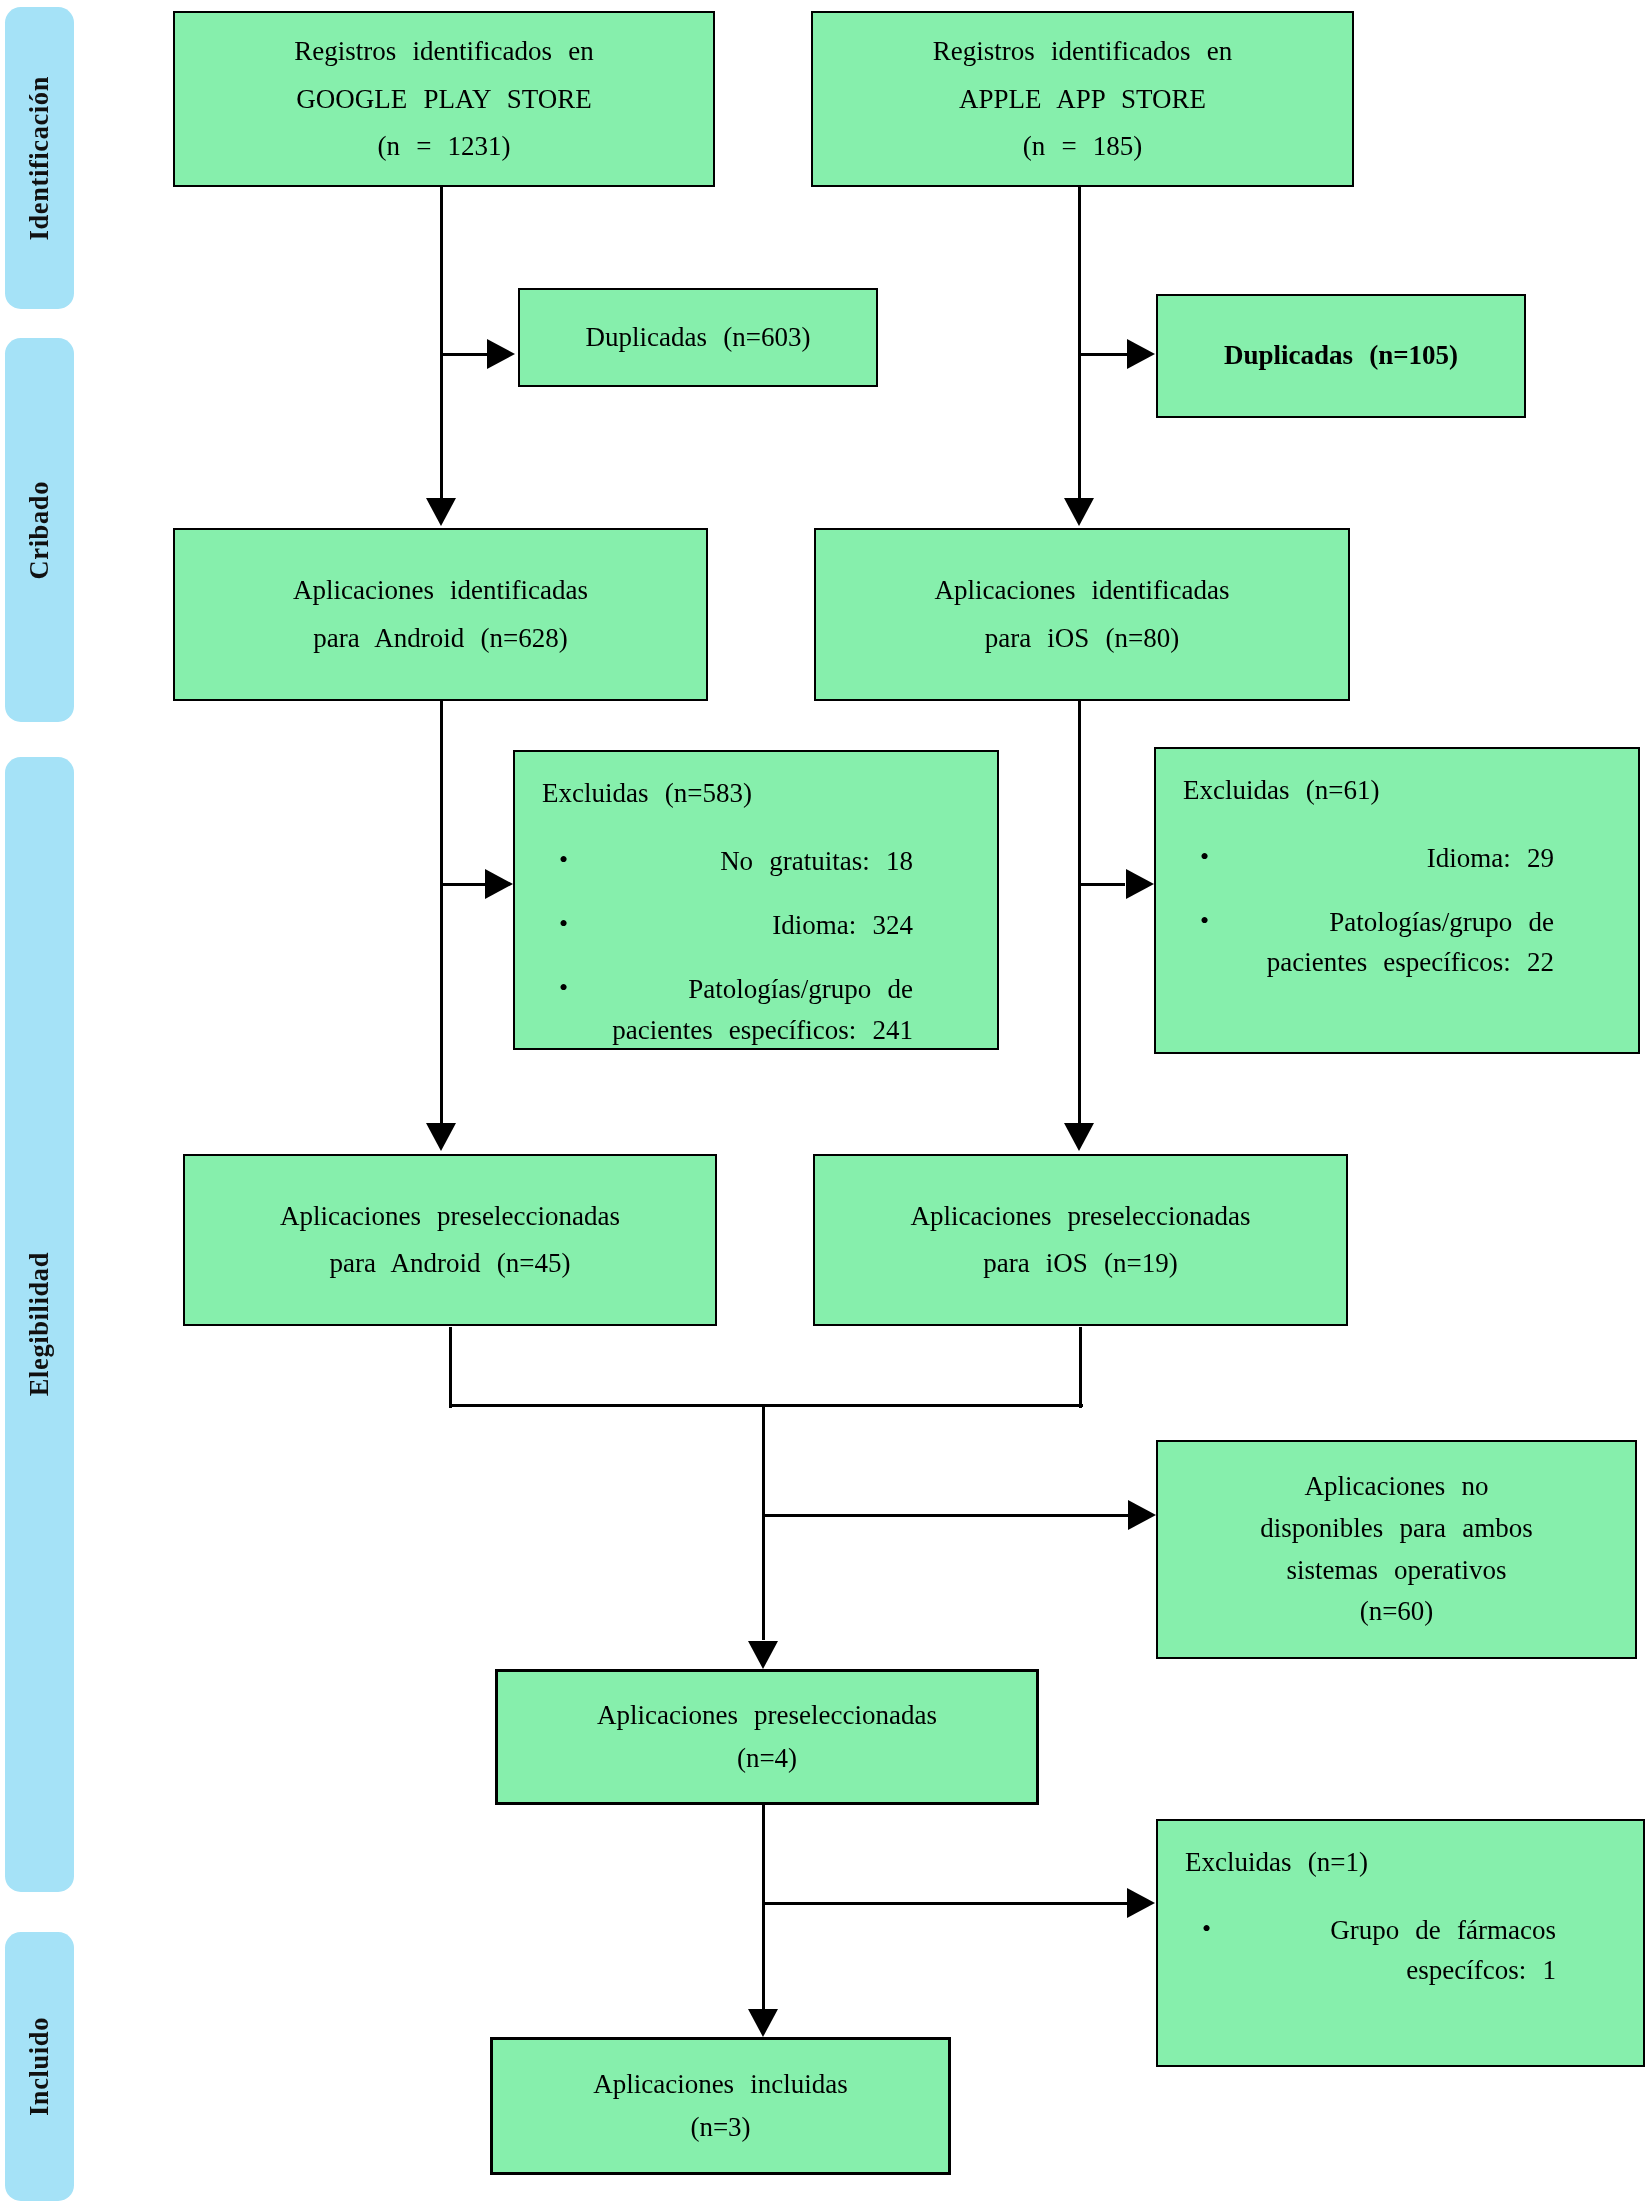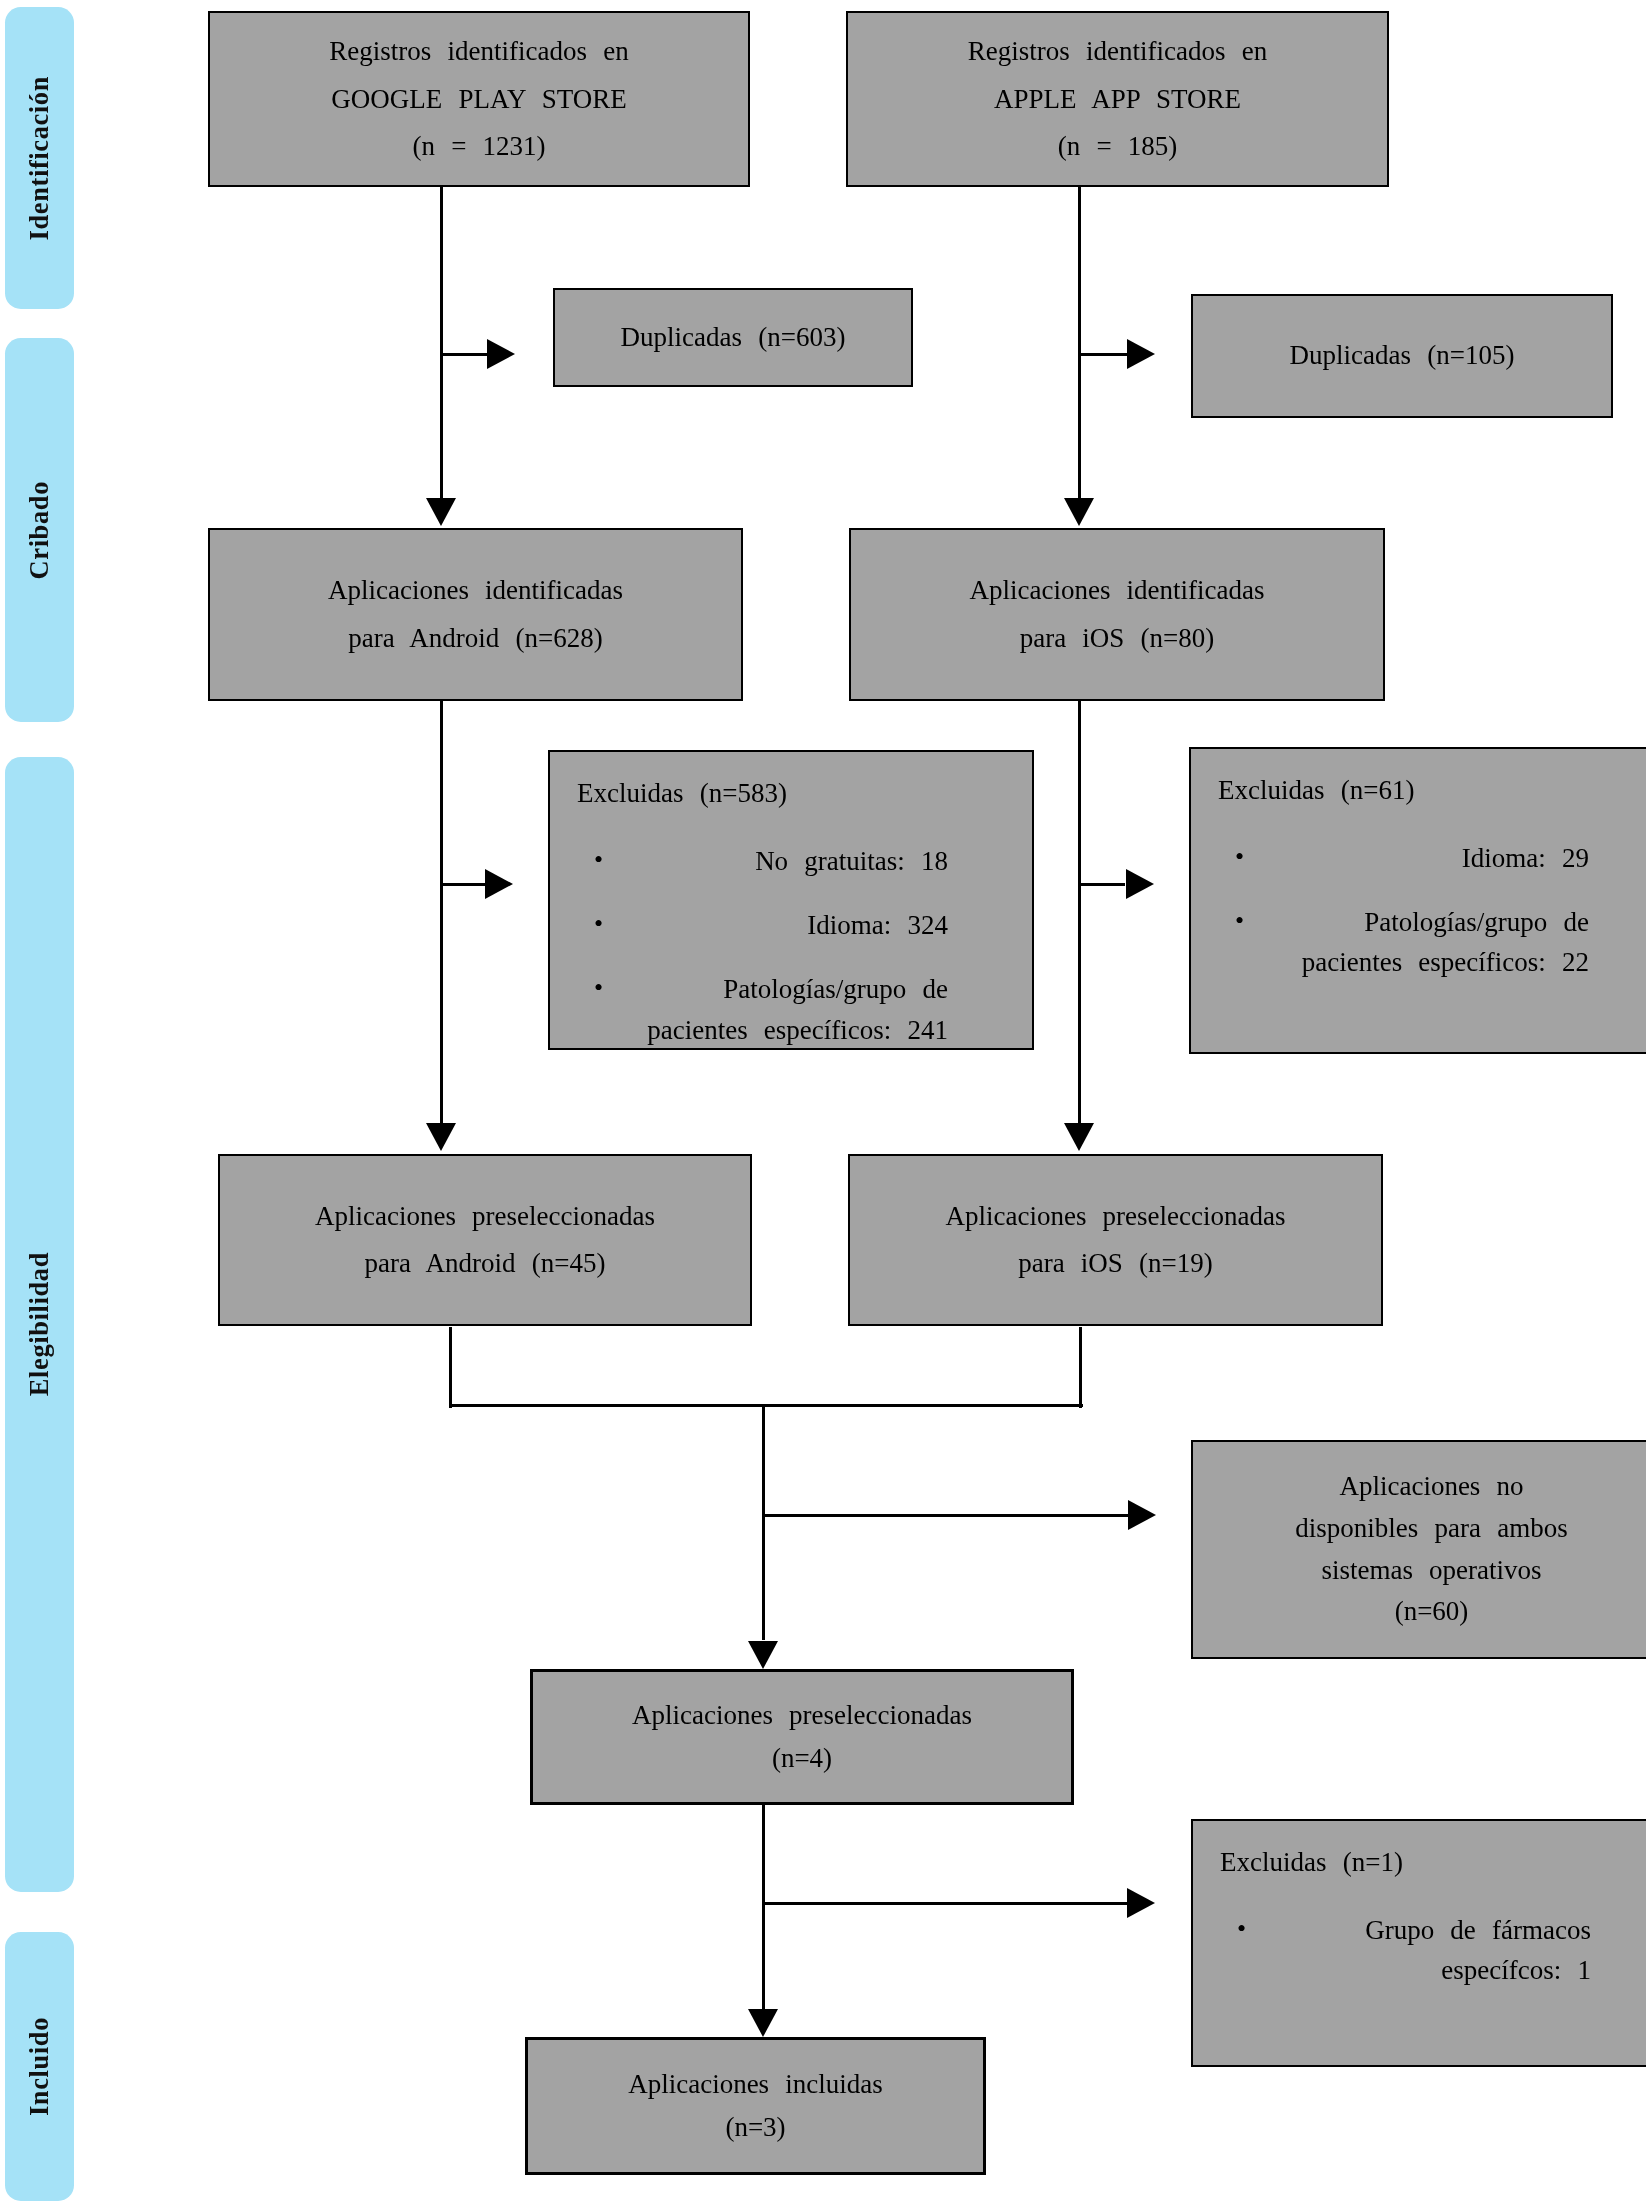--- a/index.html
+++ b/index.html
@@ -24,26 +24,25 @@
     font-weight:bold;
     font-size:26.5px;
     letter-spacing:0.6px;
     color:#111;
     white-space:nowrap;
   }
   
   .box{
     position:absolute;
     border:2.8px solid #000;
-    background:#a3a3a3;
+    background:#86efac;
     box-sizing:border-box;
     font-size:27px;
     word-spacing:0.35em;
     line-height:1.75;
-    margin-left:35px;
   }
   .box.center{
     display:flex;flex-direction:column;
     align-items:center;justify-content:center;
     text-align:center;
   }
   .box.thick{border-width:3.9px;}
   .box.list{padding:21.4px 22.5px 11.3px 27px;line-height:1.5;font-family:Liberation Serif, serif;}
   .list-title{margin:0 0 27px 0;}
   ul.bullets{list-style:none;margin:0;padding:0;max-width:371px;text-align:right;}
@@ -100,21 +99,21 @@
   </div>
   <div class="box center" style="left:811px;top:11.3px;width:543px;height:176px;">
     <div>Registros identificados en</div>
     <div>APPLE APP STORE</div>
     <div>(n = 185)</div>
   </div>
 
   <div class="box center" style="left:518px;top:288px;width:360px;height:99px;">
     <div>Duplicadas (n=603)</div>
   </div>
-  <div class="box center" style="left:1156px;top:294px;width:422px;height:124px;">
+  <div class="box center" style="left:1156px;top:294px;width:370px;height:124px;font-weight:bold;">
     <div>Duplicadas (n=105)</div>
   </div>
 
   <div class="box center" style="left:173px;top:528px;width:535px;height:173px;">
     <div>Aplicaciones identificadas</div>
     <div>para Android (n=628)</div>
   </div>
   <div class="box center" style="left:814px;top:528px;width:536px;height:173px;">
     <div>Aplicaciones identificadas</div>
     <div>para iOS (n=80)</div>

